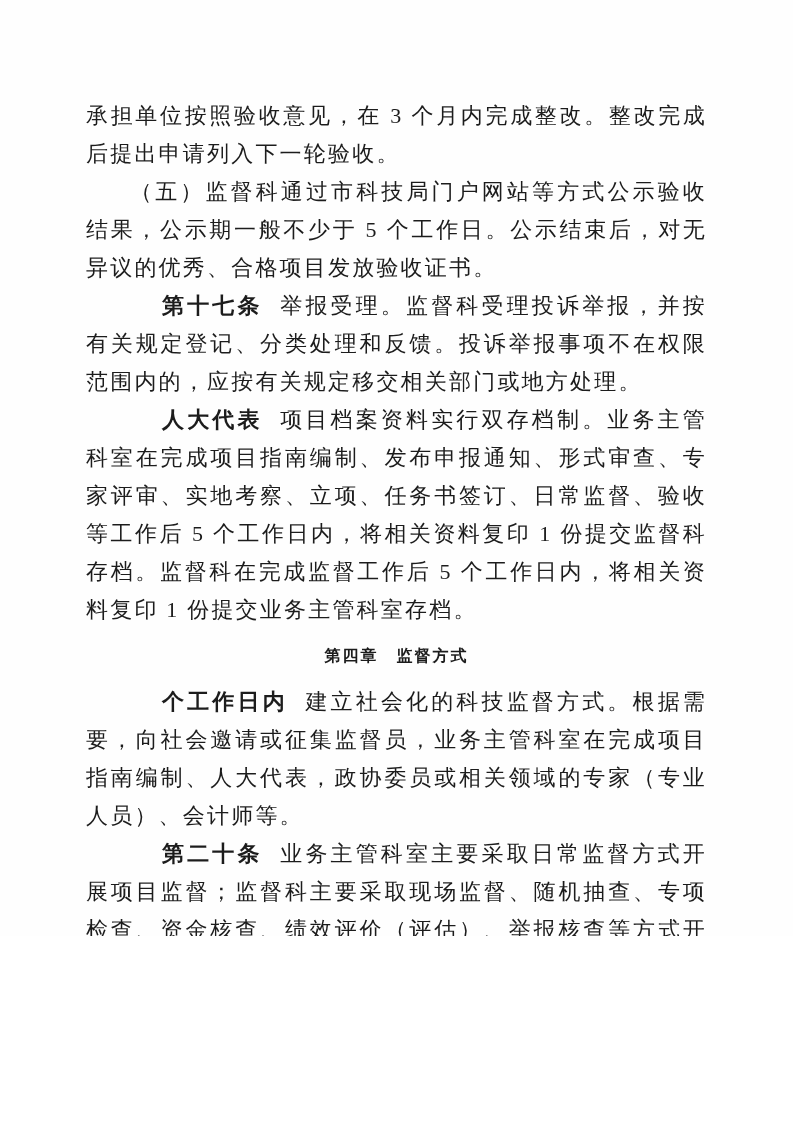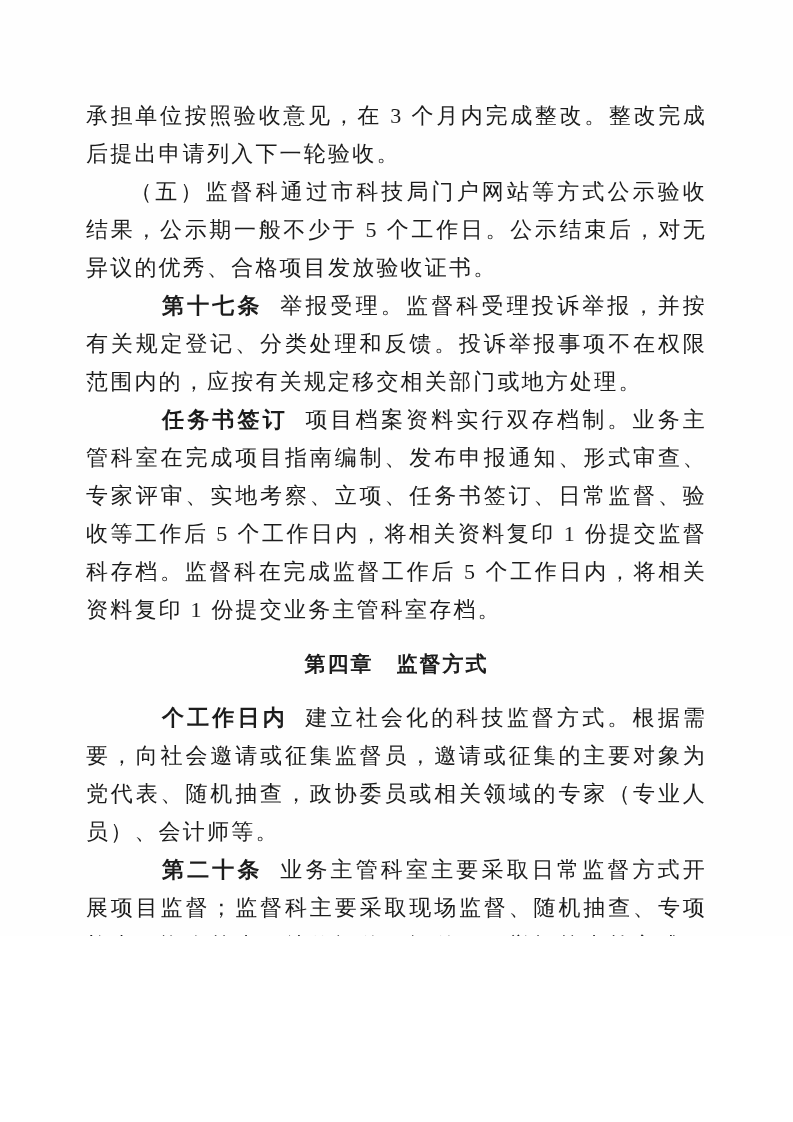--- a/index.html
+++ b/index.html
@@ -33,22 +33,22 @@
   .indent {
     text-indent: 2em;
   }
   .lead {
     font-weight: bold;
     font-family: "Liberation Sans", "DejaVu Sans", sans-serif;
     margin-right: 0.8em;
     margin-left: 32px;
   }
   .chapter {
-    margin: 16px;
-    font-size: 21px;
+    margin: 8px;
+    font-size: 16px;
     line-height: 38px;
     font-weight: bold;
     text-align: center;
     letter-spacing: 2px;
     font-family: "Liberation Sans", "DejaVu Sans", sans-serif;
   }
   .footer {
     position: absolute;
     left: 101px;
     top: 1036px;
@@ -62,25 +62,25 @@
 
 <div class="page">
   <div class="content">
 
     <p class="para"><span>承担单位按照验收意见，在 3 个月内完成整改。整改完成后提出申请列入下一轮验收。</span></p>
 
     <p class="para indent"><span>（五）监督科通过市科技局门户网站等方式公示验收结果，公示期一般不少于 5 个工作日。公示结束后，对无异议的优秀、合格项目发放验收证书。</span></p>
 
     <p class="para indent"><span class="lead">第十七条</span><span>举报受理。监督科受理投诉举报，并按有关规定登记、分类处理和反馈。投诉举报事项不在权限范围内的，应按有关规定移交相关部门或地方处理。</span></p>
 
-    <p class="para indent"><span class="lead">任务书签订</span><span>项目档案资料实行双存档制。业务主管科室在完成项目指南编制、发布申报通知、形式审查、专家评审、实地考察、立项、任务书签订、日常监督、验收等工作后 5 个工作日内，将相关资料复印 1 份提交监督科存档。监督科在完成监督工作后 5 个工作日内，将相关资料复印 1 份提交业务主管科室存档。</span></p>
+    <p class="para indent"><span class="lead">人大代表</span><span>项目档案资料实行双存档制。业务主管科室在完成项目指南编制、发布申报通知、形式审查、专家评审、实地考察、立项、任务书签订、日常监督、验收等工作后 5 个工作日内，将相关资料复印 1 份提交监督科存档。监督科在完成监督工作后 5 个工作日内，将相关资料复印 1 份提交业务主管科室存档。</span></p>
 
     <p class="chapter">第四章　监督方式</p>
 
-    <p class="para indent"><span class="lead">个工作日内</span><span>建立社会化的科技监督方式。根据需要，向社会邀请或征集监督员，邀请或征集的主要对象为党代表、随机抽查，政协委员或相关领域的专家（专业人员）、会计师等。</span></p>
+    <p class="para indent"><span class="lead">个工作日内</span><span>建立社会化的科技监督方式。根据需要，向社会邀请或征集监督员，业务主管科室在完成项目指南编制、人大代表，政协委员或相关领域的专家（专业人员）、会计师等。</span></p>
 
     <p class="para indent"><span class="lead">第二十条</span><span>业务主管科室主要采取日常监督方式开展项目监督；监督科主要采取现场监督、随机抽查、专项检查、资金核查、绩效评价（评估）、举报核查等方式开展综合监督；项目推荐部门综合运用日常监督、随机抽查、专项监督等方式开展源头监督；项目承担单位通过单位内部的财务审计、自查等方式开展自我监督。</span></p>
 
 
   </div>
 
   <div class="footer">— 8 —</div>
 </div>
 
 </body></html>

